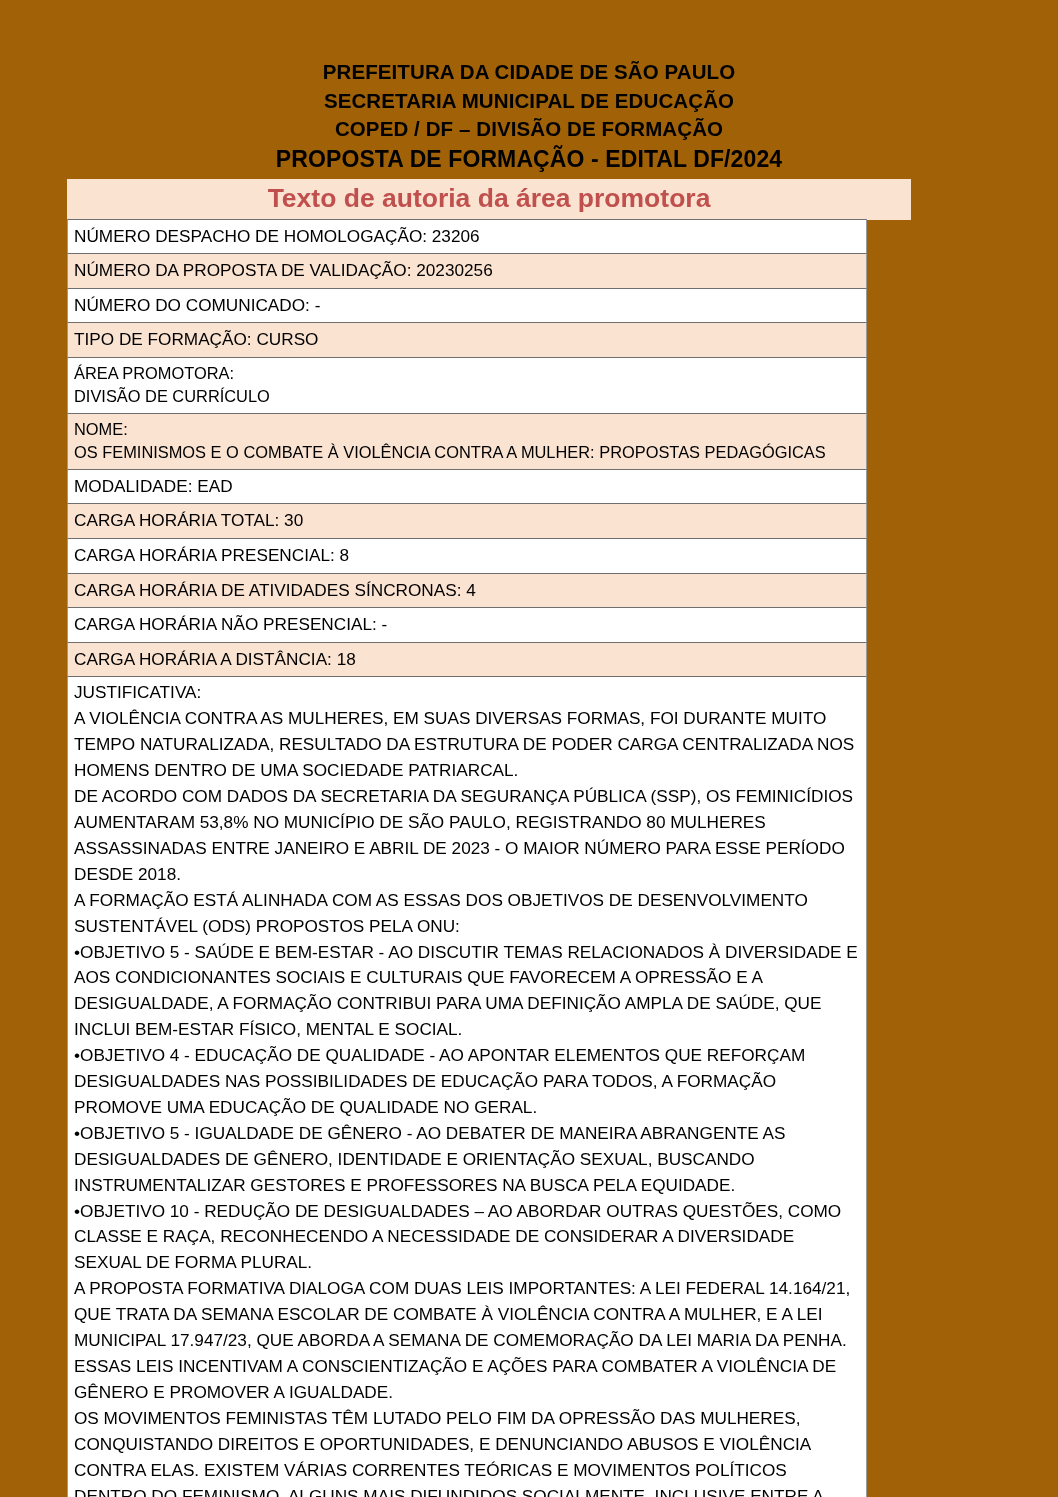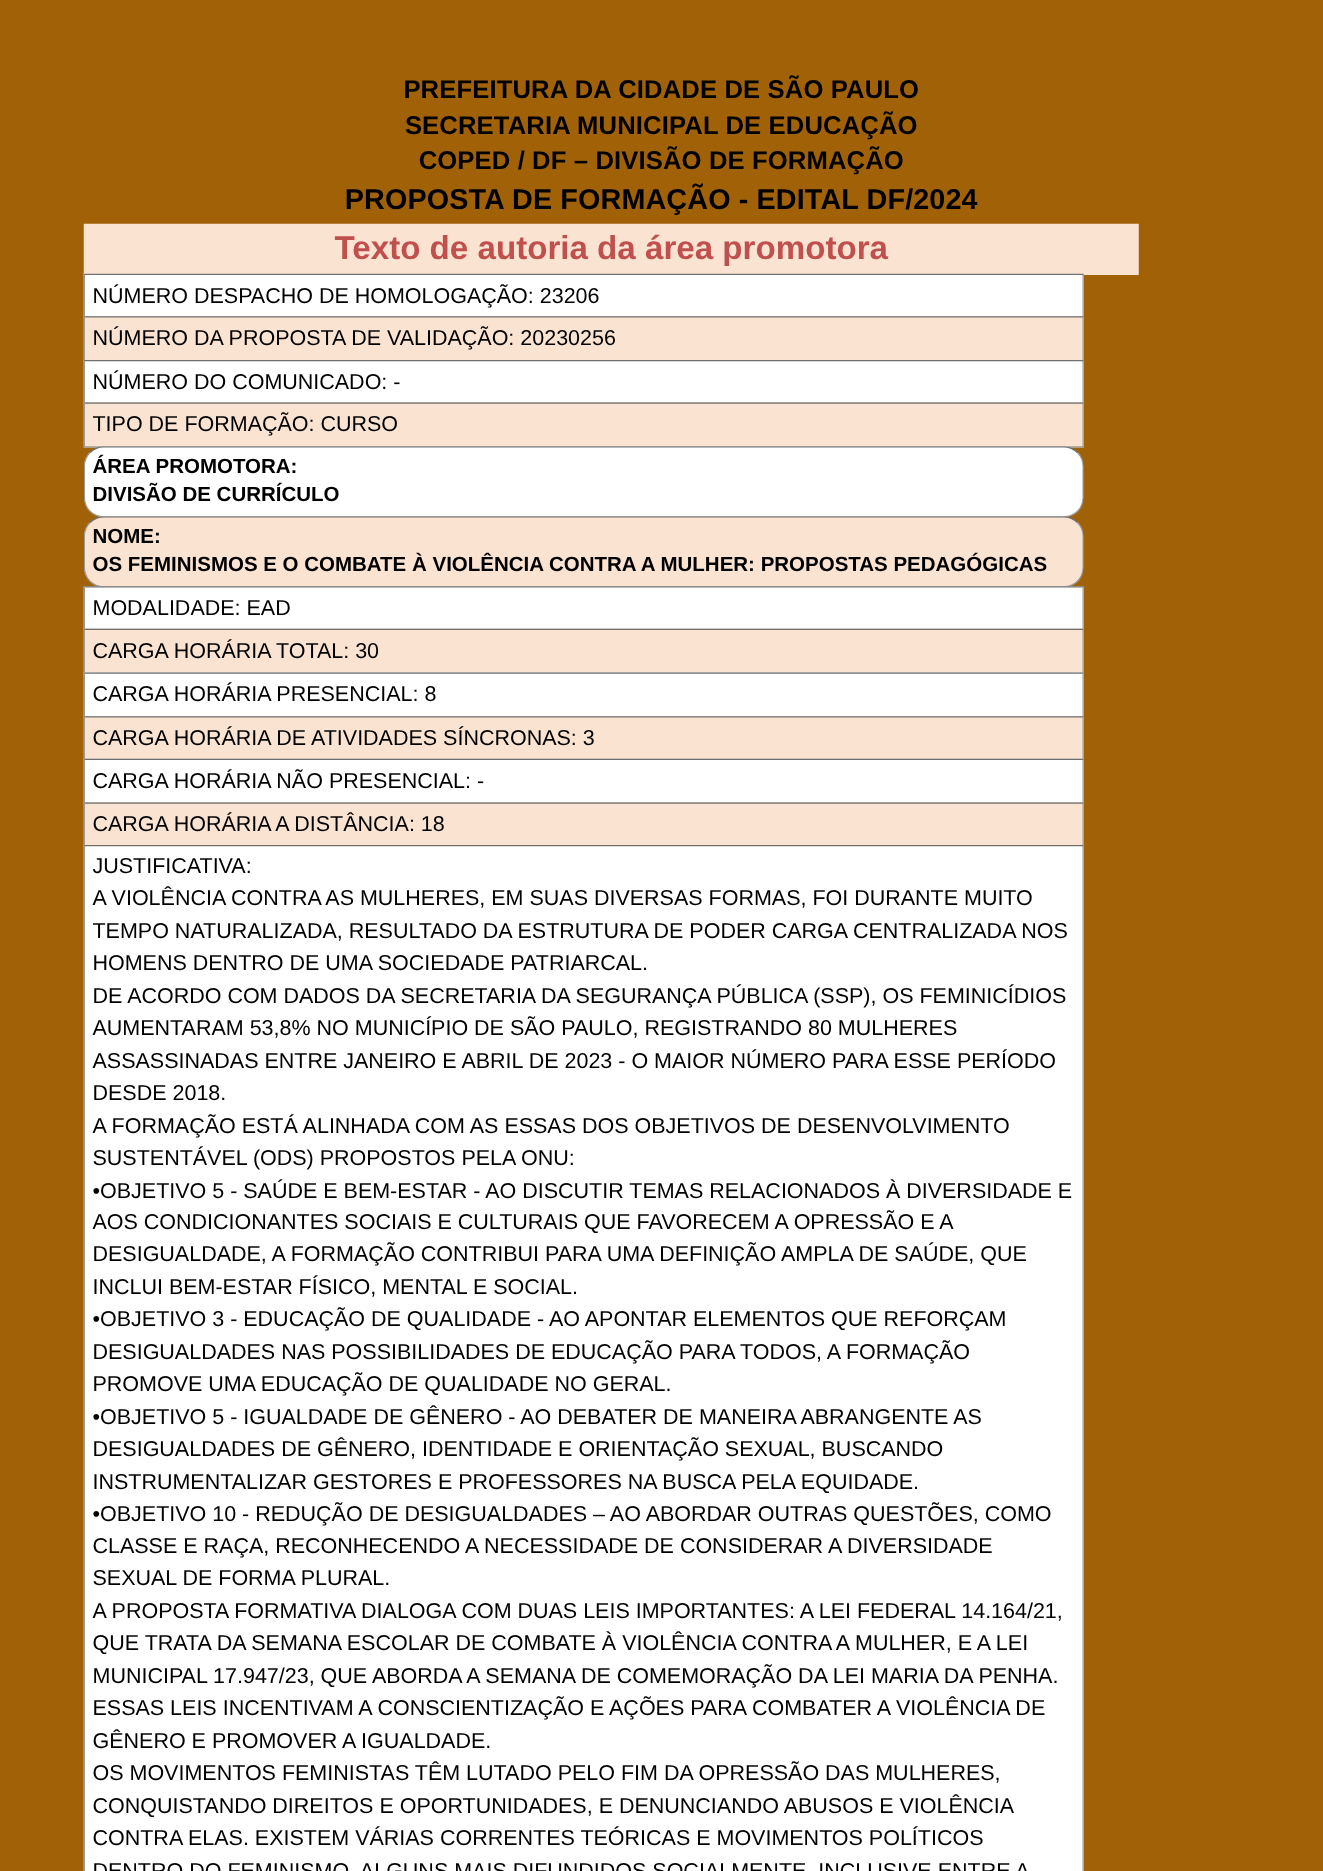--- a/index.html
+++ b/index.html
@@ -75,22 +75,21 @@
     font-weight: bold;
     font-size: 26.5px;
     line-height: 32px;
   }
 
   .row .line {
     white-space: nowrap;
   }
   .row.bold,
   .row .line.bold {
-    font-weight: bold;
-    border-radius: 16px;
+    font-weight: normal;
   }
   .row.bold {
     font-size: 16.4px;
     line-height: 23.5px;
   }
 
   
   .row.block {
     padding: 3px 8px 4px 6px;
     line-height: 25.9px;
@@ -152,38 +151,38 @@
 
     <div class="row shaded">
       <div class="line">CARGA HORÁRIA TOTAL: 30</div>
     </div>
 
     <div class="row">
       <div class="line">CARGA HORÁRIA PRESENCIAL: 8</div>
     </div>
 
     <div class="row shaded">
-      <div class="line">CARGA HORÁRIA DE ATIVIDADES SÍNCRONAS: 3</div>
+      <div class="line">CARGA HORÁRIA DE ATIVIDADES SÍNCRONAS: 4</div>
     </div>
 
     <div class="row">
       <div class="line">CARGA HORÁRIA NÃO PRESENCIAL:  -</div>
     </div>
 
     <div class="row shaded">
       <div class="line">CARGA HORÁRIA A DISTÂNCIA: 18</div>
     </div>
 
     <div class="row block">
       <div class="para">JUSTIFICATIVA:</div>
       <div class="para">A VIOLÊNCIA CONTRA AS MULHERES, EM SUAS DIVERSAS FORMAS, FOI DURANTE MUITO TEMPO NATURALIZADA, RESULTADO DA ESTRUTURA DE PODER CARGA CENTRALIZADA NOS HOMENS DENTRO DE UMA SOCIEDADE PATRIARCAL.</div>
       <div class="para">DE ACORDO COM DADOS DA SECRETARIA DA SEGURANÇA PÚBLICA (SSP), OS FEMINICÍDIOS AUMENTARAM 53,8% NO MUNICÍPIO DE SÃO PAULO, REGISTRANDO 80 MULHERES ASSASSINADAS ENTRE JANEIRO E ABRIL DE 2023 - O MAIOR NÚMERO PARA ESSE PERÍODO DESDE 2018.</div>
       <div class="para">A FORMAÇÃO ESTÁ ALINHADA COM AS ESSAS DOS OBJETIVOS DE DESENVOLVIMENTO SUSTENTÁVEL (ODS) PROPOSTOS PELA ONU:</div>
       <div class="para">•OBJETIVO 5 - SAÚDE E BEM-ESTAR - AO DISCUTIR TEMAS RELACIONADOS À DIVERSIDADE E AOS CONDICIONANTES SOCIAIS E CULTURAIS QUE FAVORECEM A OPRESSÃO E A DESIGUALDADE, A FORMAÇÃO CONTRIBUI PARA UMA DEFINIÇÃO AMPLA DE SAÚDE, QUE INCLUI BEM-ESTAR FÍSICO, MENTAL E SOCIAL.</div>
-      <div class="para">•OBJETIVO 3 - EDUCAÇÃO DE QUALIDADE - AO APONTAR ELEMENTOS QUE REFORÇAM DESIGUALDADES NAS POSSIBILIDADES DE EDUCAÇÃO PARA TODOS, A FORMAÇÃO PROMOVE UMA EDUCAÇÃO DE QUALIDADE NO GERAL.</div>
+      <div class="para">•OBJETIVO 4 - EDUCAÇÃO DE QUALIDADE - AO APONTAR ELEMENTOS QUE REFORÇAM DESIGUALDADES NAS POSSIBILIDADES DE EDUCAÇÃO PARA TODOS, A FORMAÇÃO PROMOVE UMA EDUCAÇÃO DE QUALIDADE NO GERAL.</div>
       <div class="para">•OBJETIVO 5 - IGUALDADE DE GÊNERO - AO DEBATER DE MANEIRA ABRANGENTE AS DESIGUALDADES DE GÊNERO, IDENTIDADE E ORIENTAÇÃO SEXUAL, BUSCANDO INSTRUMENTALIZAR GESTORES E PROFESSORES NA BUSCA PELA EQUIDADE.</div>
       <div class="para">•OBJETIVO 10 - REDUÇÃO DE DESIGUALDADES – AO ABORDAR OUTRAS QUESTÕES, COMO CLASSE E RAÇA, RECONHECENDO A NECESSIDADE DE CONSIDERAR A DIVERSIDADE SEXUAL DE FORMA PLURAL.</div>
       <div class="para">A PROPOSTA FORMATIVA DIALOGA COM DUAS LEIS IMPORTANTES: A LEI FEDERAL 14.164/21, QUE TRATA DA SEMANA ESCOLAR DE COMBATE À VIOLÊNCIA CONTRA A MULHER, E A LEI MUNICIPAL 17.947/23, QUE ABORDA A SEMANA DE COMEMORAÇÃO DA LEI MARIA DA PENHA. ESSAS LEIS INCENTIVAM A CONSCIENTIZAÇÃO E AÇÕES PARA COMBATER A VIOLÊNCIA DE GÊNERO E PROMOVER A IGUALDADE.</div>
       <div class="para">OS MOVIMENTOS FEMINISTAS TÊM LUTADO PELO FIM DA OPRESSÃO DAS MULHERES, CONQUISTANDO DIREITOS E OPORTUNIDADES, E DENUNCIANDO ABUSOS E VIOLÊNCIA CONTRA ELAS. EXISTEM VÁRIAS CORRENTES TEÓRICAS E MOVIMENTOS POLÍTICOS DENTRO DO FEMINISMO, ALGUNS MAIS DIFUNDIDOS SOCIALMENTE, INCLUSIVE ENTRE A JUVENTUDE NAS ESCOLAS. NESSA PERSPECTIVA, A FORMAÇÃO ENFATIZARÁ A IMPORTÂNCIA DE ADOTAR UMA PERSPECTIVA ABRANGENTE PARA TRANSFORMAR AS INSTITUIÇÕES E ESTRUTURAS QUE PERPETUAM AS HIERARQUIAS DE GÊNERO, PROMOVENDO, DE FATO, A EQUIDADE DE GÊNERO.</div>
     </div>
 
   </div>
 </div>
 
 </body></html>

